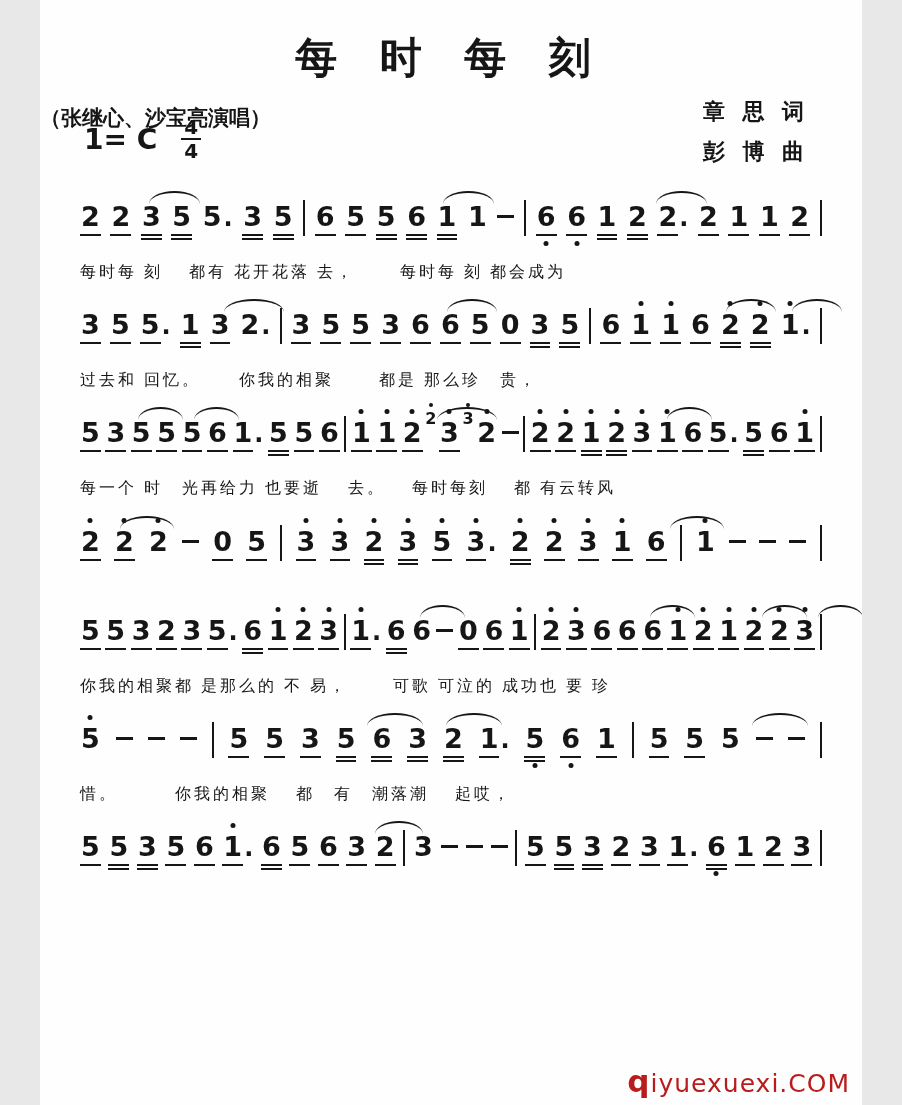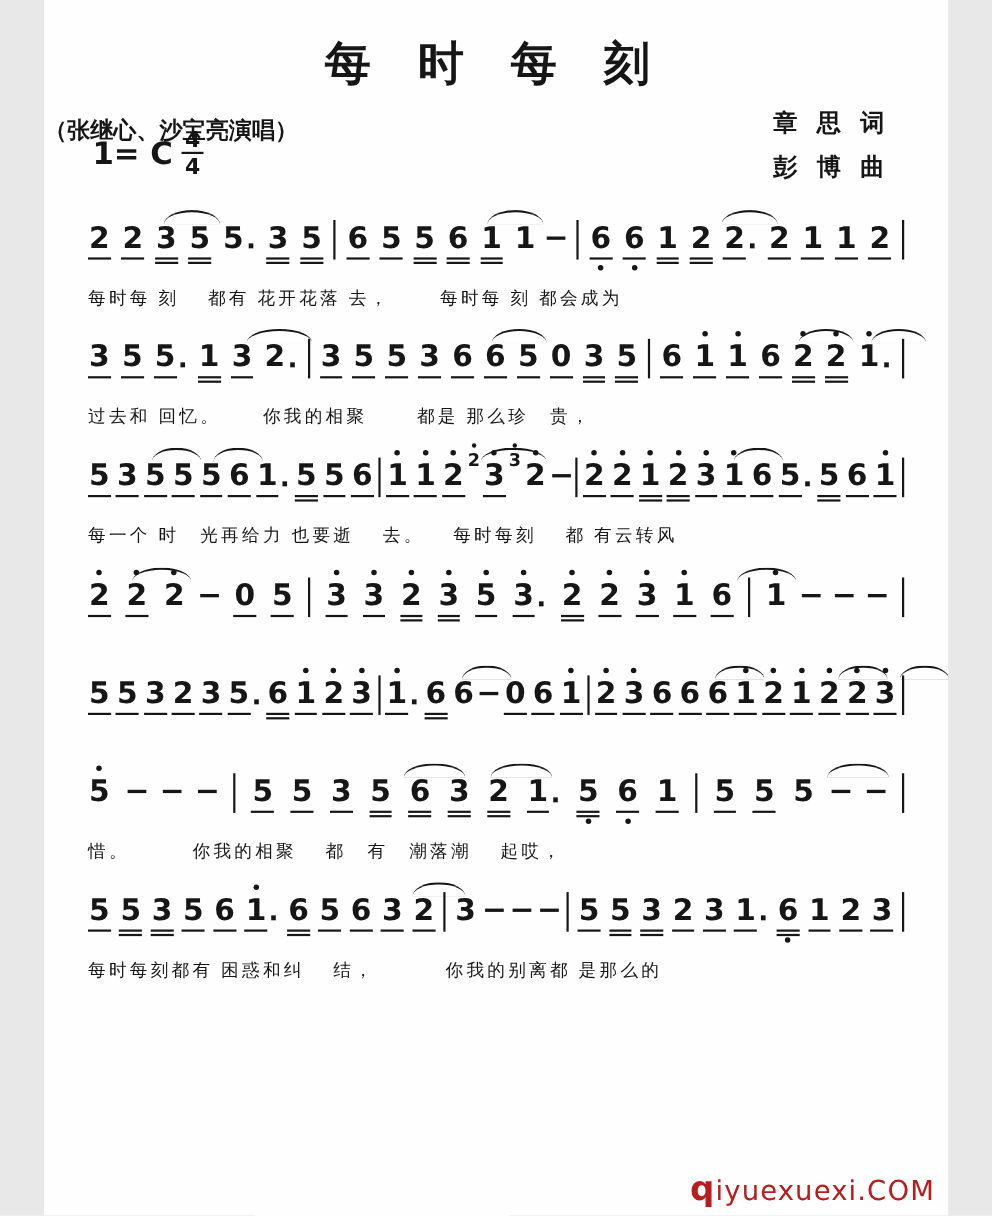--- a/index.html
+++ b/index.html
@@ -1,21 +1,21 @@
 <!DOCTYPE html>
 <html><head>
 <meta charset="utf-8">
 <style>
   html,body{margin:0;padding:0;background:#e8e8e8;}
   .page{width:822px;height:1105px;background:#fefefe;position:relative;overflow:hidden;color:#161616;margin:0 auto;font-family:"DejaVu Sans",sans-serif;}
   .title{text-align:center;padding-top:30px;font-size:42px;font-weight:700;letter-spacing:16px;font-family:"Liberation Serif",serif;}
   .meta-row{position:relative;height:88px;margin-top:4px;}
   .subtitle{position:absolute;left:0;right:0;top:14px;text-align:left;font-size:21px;font-family:"Liberation Serif",serif;font-weight:600;}
   .credits{position:absolute;right:52px;top:2px;text-align:left;font-size:22px;line-height:40px;font-family:"Liberation Serif",serif;font-weight:600;letter-spacing:6px;}
-  .keysig{position:absolute;left:44px;top:26px;font-size:28px;font-weight:700;display:flex;align-items:center;gap:8px;}
+  .keysig{position:absolute;left:44px;top:26px;font-size:28px;font-weight:700;display:flex;align-items:center;gap:24px;}
   .frac{display:inline-flex;flex-direction:column;align-items:center;font-size:20px;line-height:1.1;font-weight:700;}
   .frac-top{border-bottom:2px solid #161616;padding:0 3px;}
   .systems{margin:10px 40px 0;}
   .system{margin-bottom:15px;}
   .notes-row{display:flex;justify-content:space-between;align-items:flex-start;position:relative;height:74px;}
   .tok{position:relative;display:inline-flex;align-items:flex-start;padding-top:15px;}
   .num{position:relative;font-weight:700;font-size:27px;line-height:1;padding:0 1px 4px;display:inline-block;}
   .u1{border-bottom:2px solid #161616;}
   .u2{border-bottom:6px double #161616;}
   .aug{font-weight:700;font-size:24px;line-height:1;margin:9px 0 0 1px;}
@@ -482,20 +482,21 @@
           </div>
           <div class="tok">
             <span class="num u1">3<div class="oup"></div></span>
           </div>
           <div class="barline"></div>
           <div class="slur" style="left: 340.1px; width: 44.8px; top: 3px;"></div>
           <div class="slur" style="left: 570.1px; width: 44.8px; top: 3px;"></div>
           <div class="slur" style="left: 682.1px; width: 44.8px; top: 3px;"></div>
           <div class="slur" style="left: 738.1px; width: 44.8px; top: 3px;"></div>
         </div>
+        <div class="lyrics">你我的相聚都 是那么的 不 易，　　 可歌 可泣的 成功也 要 珍</div>
       </div>
       <div class="system">
         <div class="notes-row">
           <div class="tok">
             <span class="num">5<div class="oup"></div></span>
           </div>
           <div class="tok">
             <div class="dash-bar"></div>
           </div>
           <div class="tok">
@@ -639,18 +640,17 @@
           </div>
           <div class="tok">
             <span class="num u1">2</span>
           </div>
           <div class="tok">
             <span class="num u1">3</span>
           </div>
           <div class="barline"></div>
           <div class="slur" style="left: 295.1px; width: 47.8px; top: 3px;"></div>
         </div>
-        <div class="lyrics">每时每刻都有 困惑和纠　 结，　　　 你我的别离都 是那么的</div>
       </div>
     </div>
 
   <div class="watermark"><span class="wq">q</span><span>iyuexuexi.COM</span></div>
 </div>
 
 </body></html>

